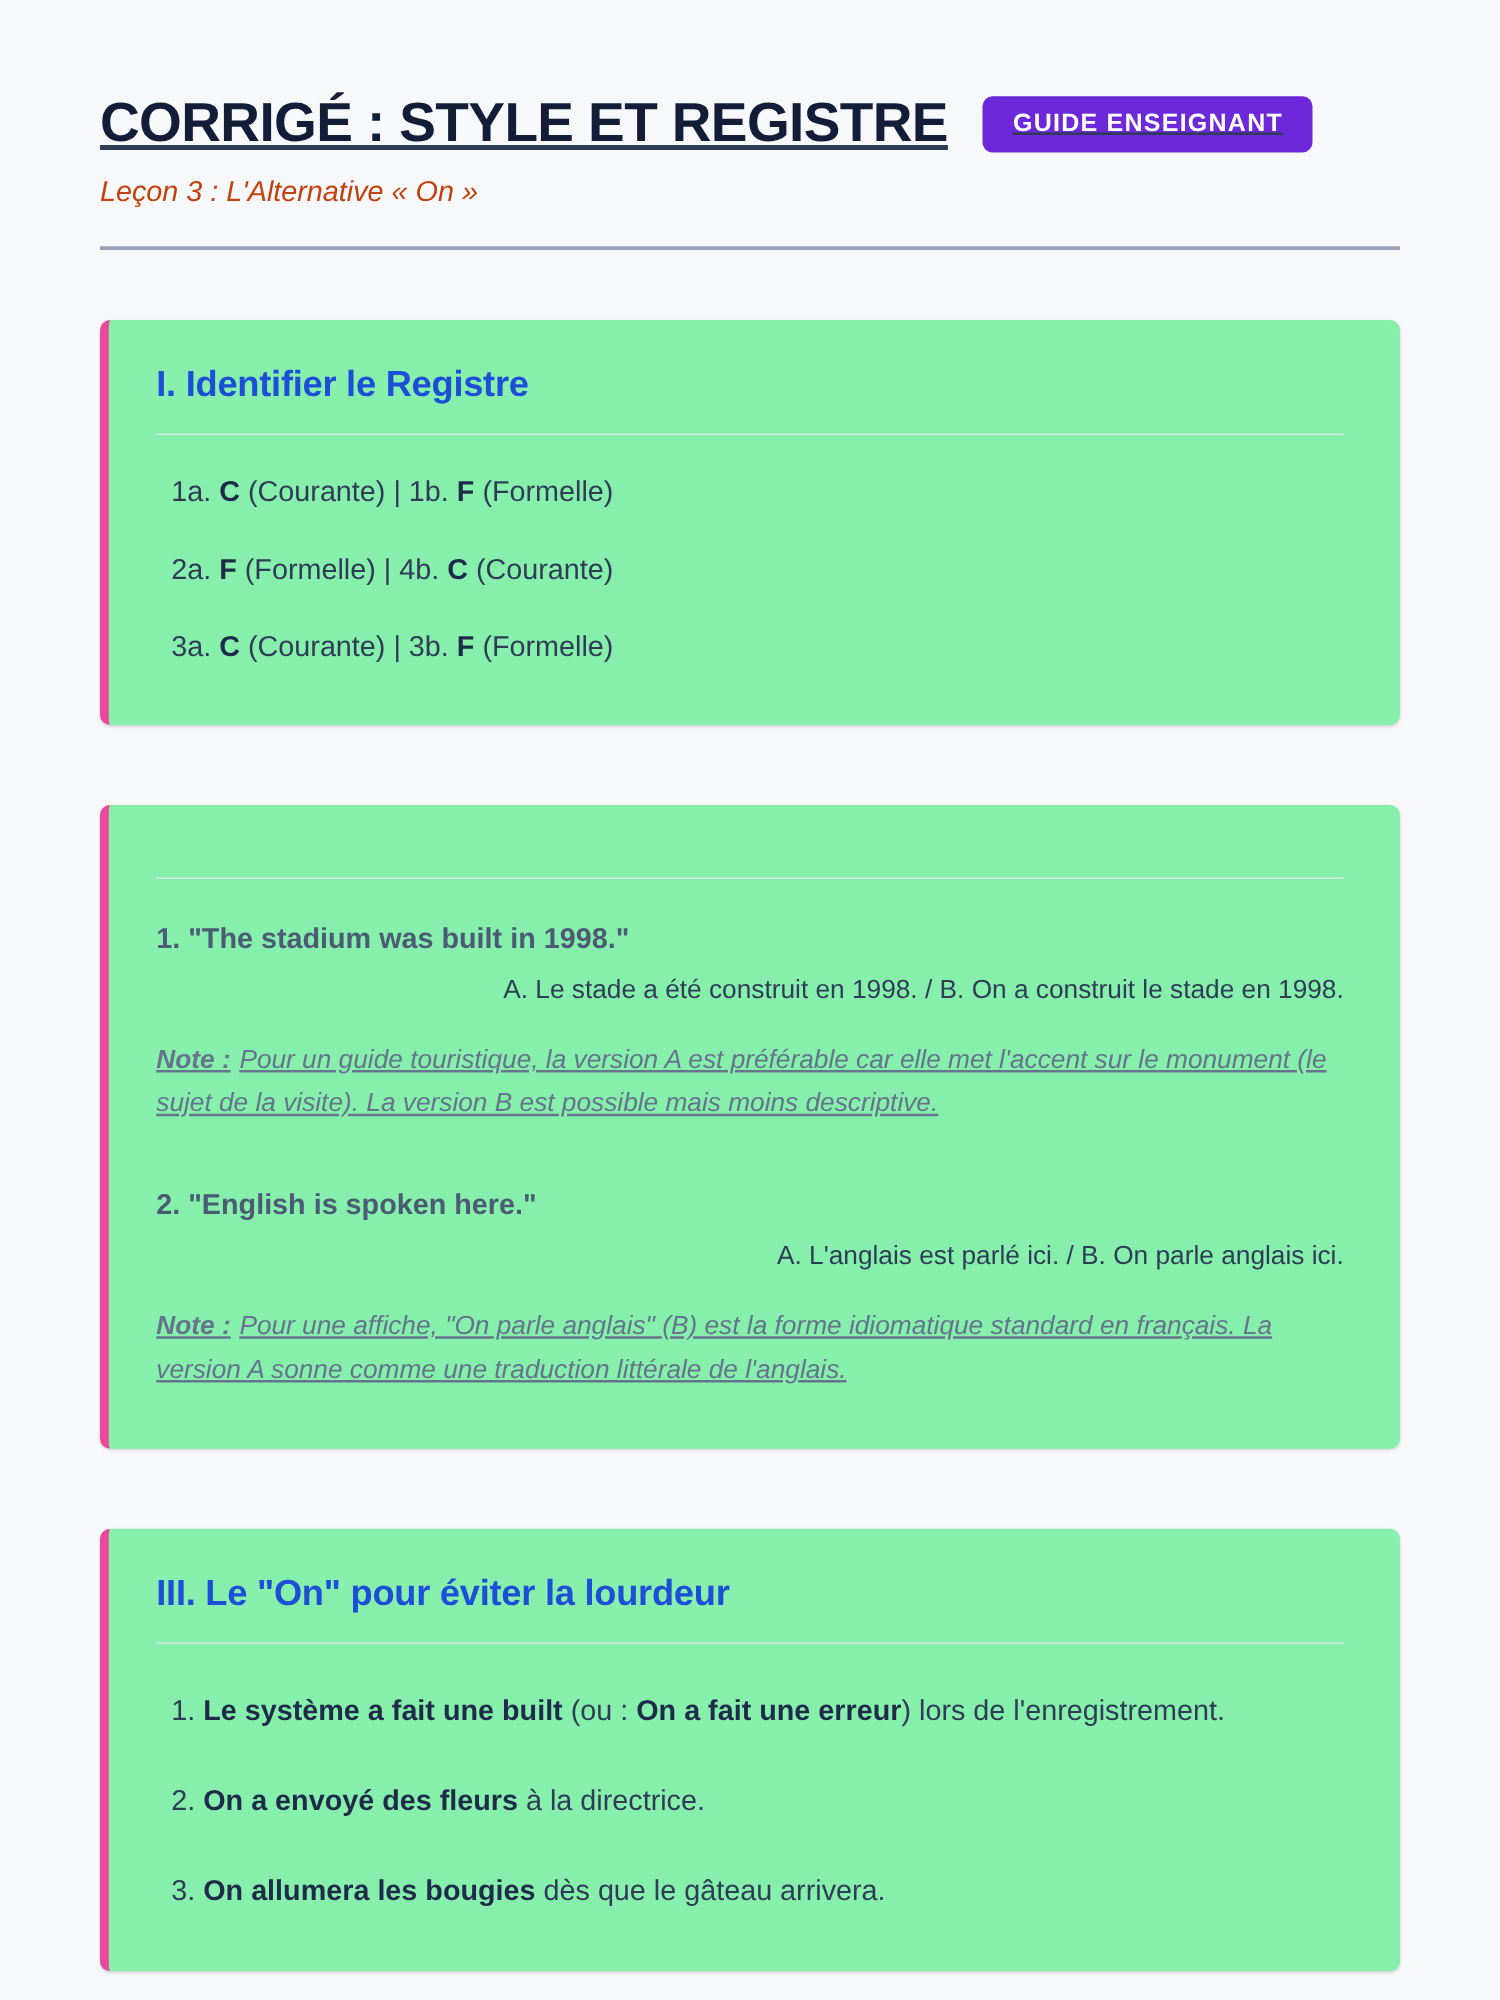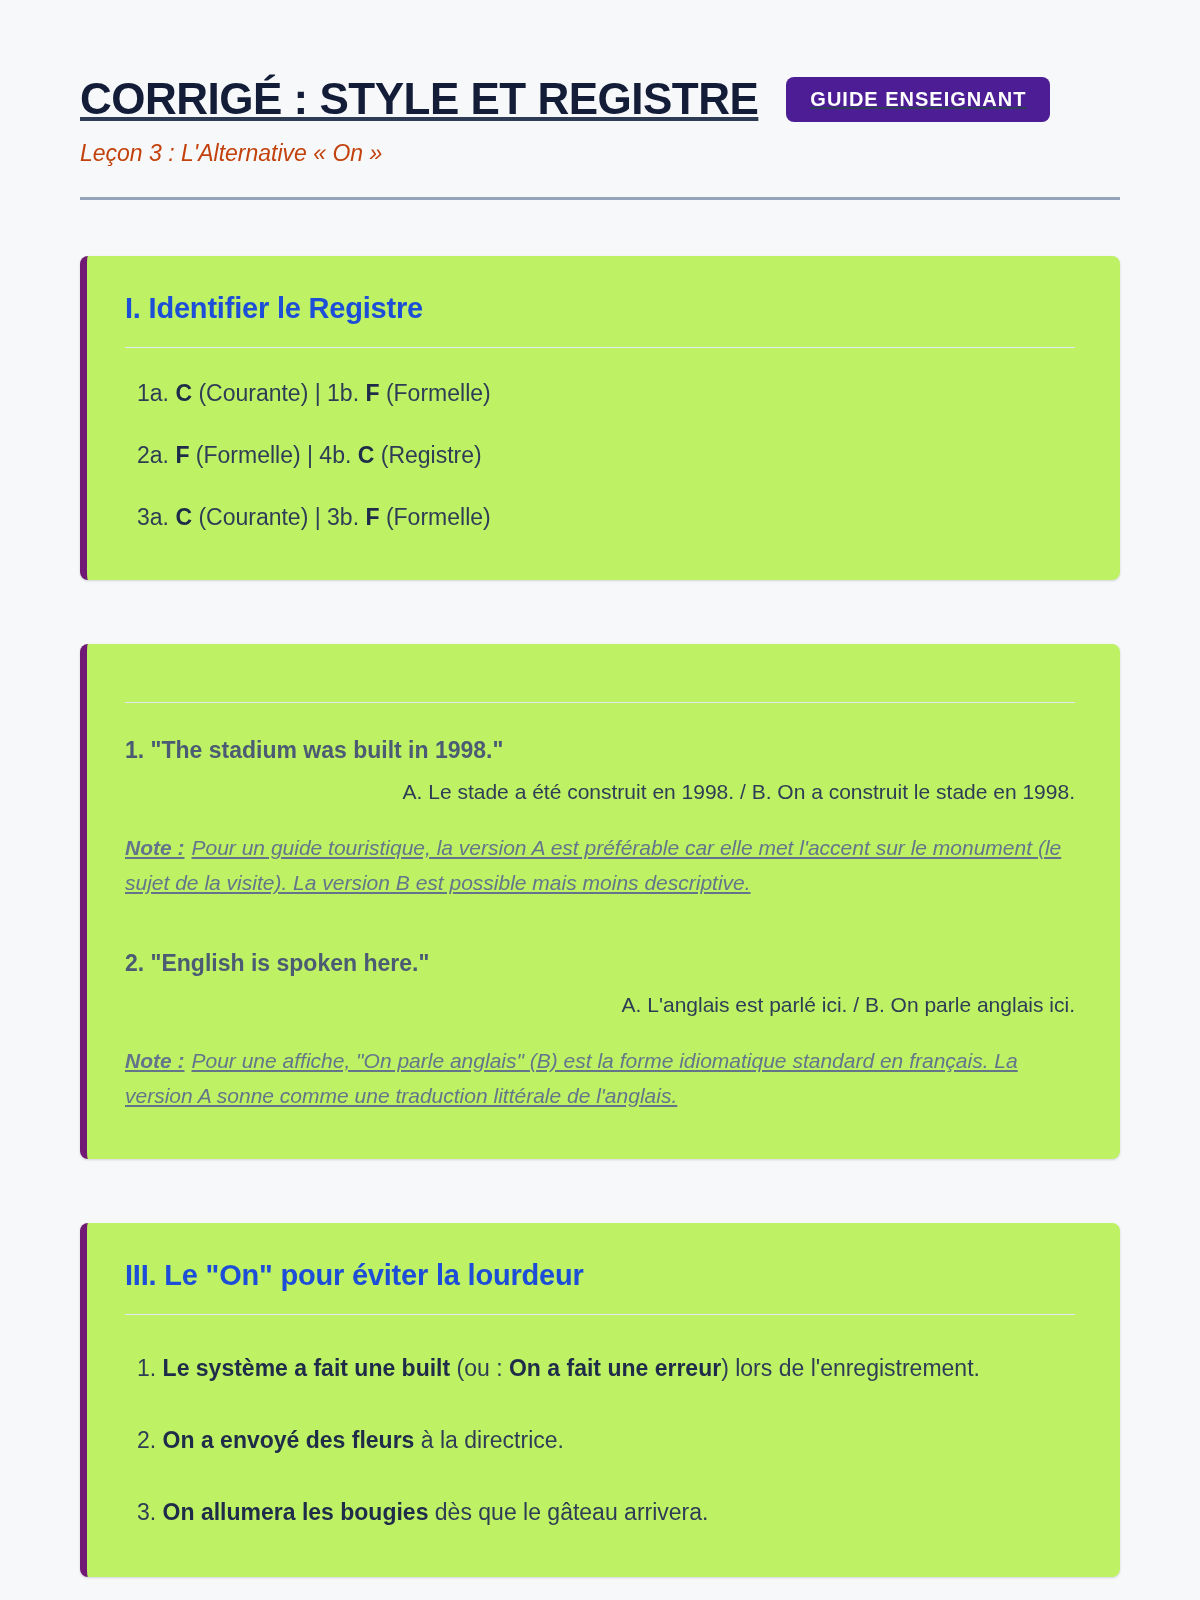--- a/index.html
+++ b/index.html
@@ -14,21 +14,21 @@
   .title-row { display: flex; align-items: center; gap: 28px; text-decoration: underline; }
   h1 {
     font-size: 44px;
     font-weight: 800;
     letter-spacing: -0.5px;
     color: #131d38;
     white-space: nowrap;
   }
   .badge {
     display: inline-block;
-    background: #4c1d95;
+    background: #6d28d9;
     color: #ffffff;
     font-size: 20px;
     font-weight: 700;
     letter-spacing: 1px;
     padding: 11px 24px;
     border-radius: 8px;
     white-space: nowrap;
   }
   .subtitle {
     margin-top: 16px;
@@ -37,22 +37,22 @@
     color: #c2410c;
   }
   .header-rule {
     height: 3px;
     background: #94a3b8;
     border: none;
     margin-top: 30px;
     margin-bottom: 56px;
   }
   .card {
-    background: #bef264;
-    border-left: 7px solid #701a75;
+    background: #86efac;
+    border-left: 7px solid #ec4899;
     border-radius: 8px;
     box-shadow: 0 1px 3px rgba(15,23,42,0.10), 0 1px 2px rgba(15,23,42,0.06);
     padding: 36px 45px 46px 38px;
     margin-bottom: 64px;
   }
   h2 {
     font-size: 29px;
     font-weight: 700;
     color: #1d4ed8;
     letter-spacing: -0.2px;
@@ -108,21 +108,21 @@
   <p class="subtitle">Leçon 3 : L'Alternative « On »</p>
   <hr class="header-rule">
 </header>
 
 <main>
 
   <section class="card">
     <h2>I. Identifier le Registre</h2>
     <hr class="section-rule">
     <p class="answer-line"><span>1a. </span><span class="b">C</span><span> (Courante) | 1b. </span><span class="b">F</span><span> (Formelle)</span></p>
-    <p class="answer-line"><span>2a. </span><span class="b">F</span><span> (Formelle) | 4b. </span><span class="b">C</span><span> (Registre)</span></p>
+    <p class="answer-line"><span>2a. </span><span class="b">F</span><span> (Formelle) | 4b. </span><span class="b">C</span><span> (Courante)</span></p>
     <p class="answer-line"><span>3a. </span><span class="b">C</span><span> (Courante) | 3b. </span><span class="b">F</span><span> (Formelle)</span></p>
   </section>
 
   <section class="card">
     <hr class="section-rule">
 
     <div class="exercise">
       <p class="q">1. "The stadium was built in 1998."</p>
       <p class="ab">A. Le stade a été construit en 1998. / B. On a construit le stade en 1998.</p>
       <p class="note"><b>Note :</b><span class="nt">Pour un guide touristique, la version A est préférable car elle met l'accent sur le monument (le sujet de la visite). La version B est possible mais moins descriptive.</span></p>

